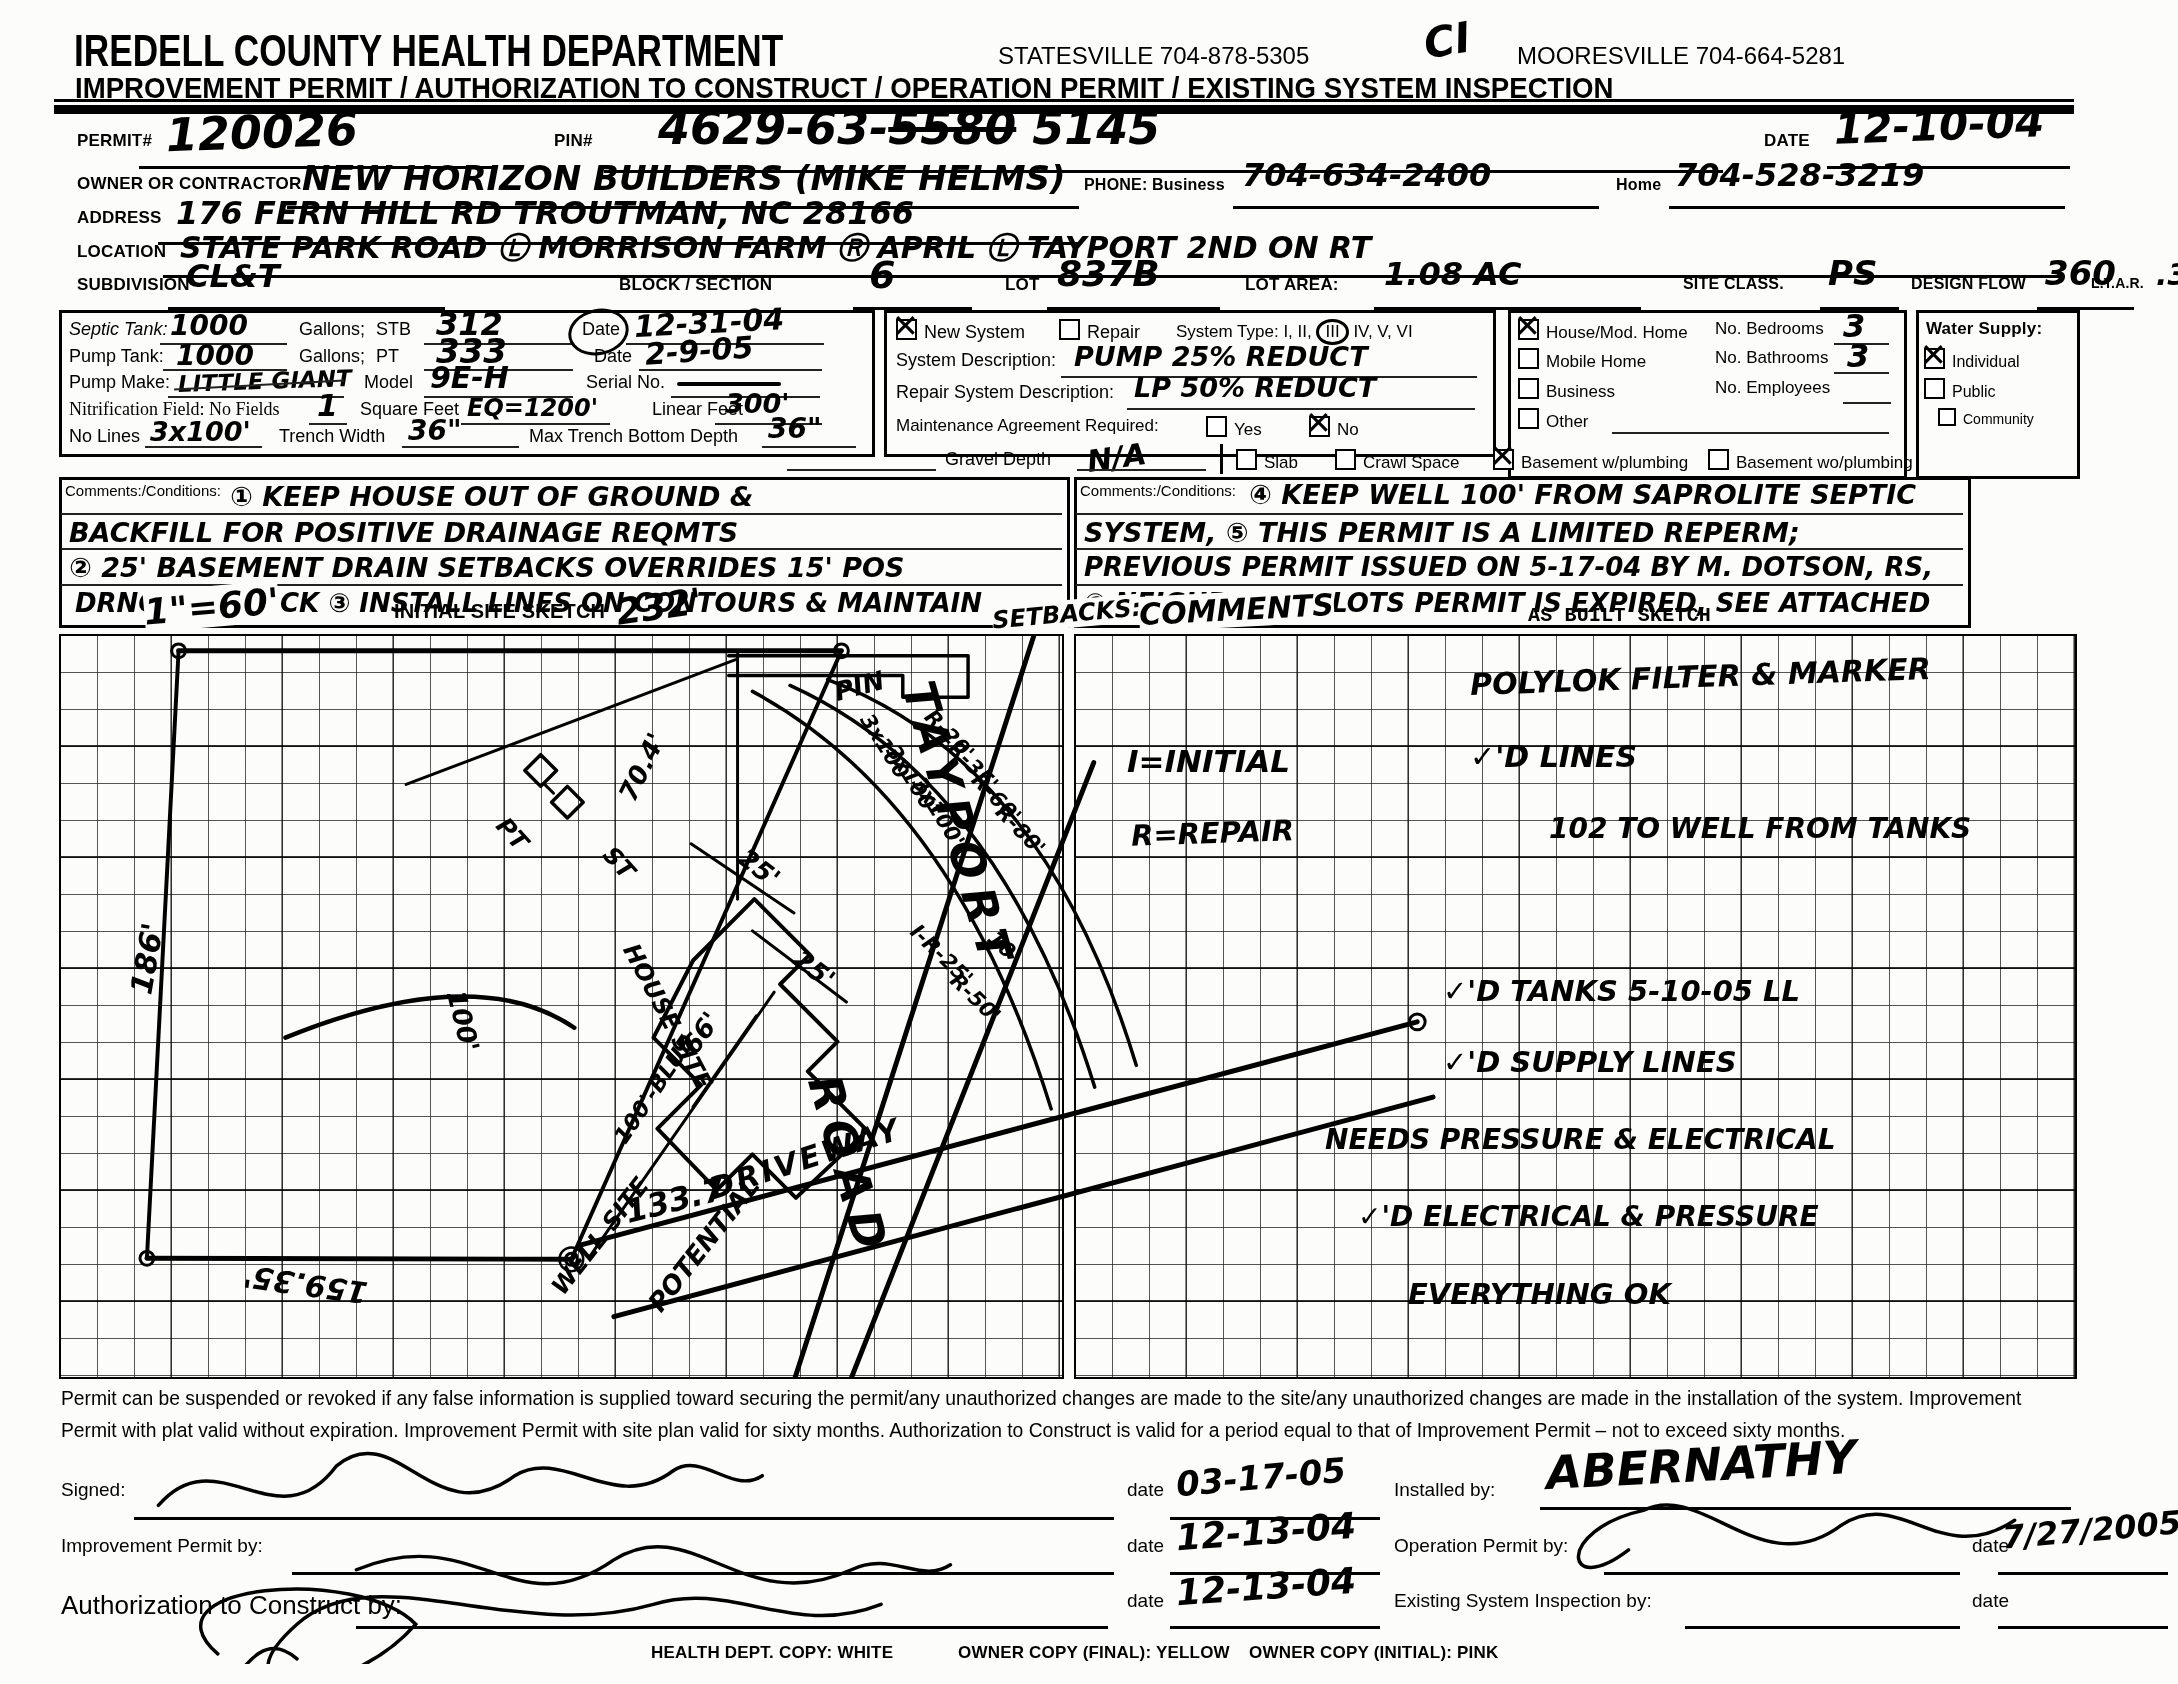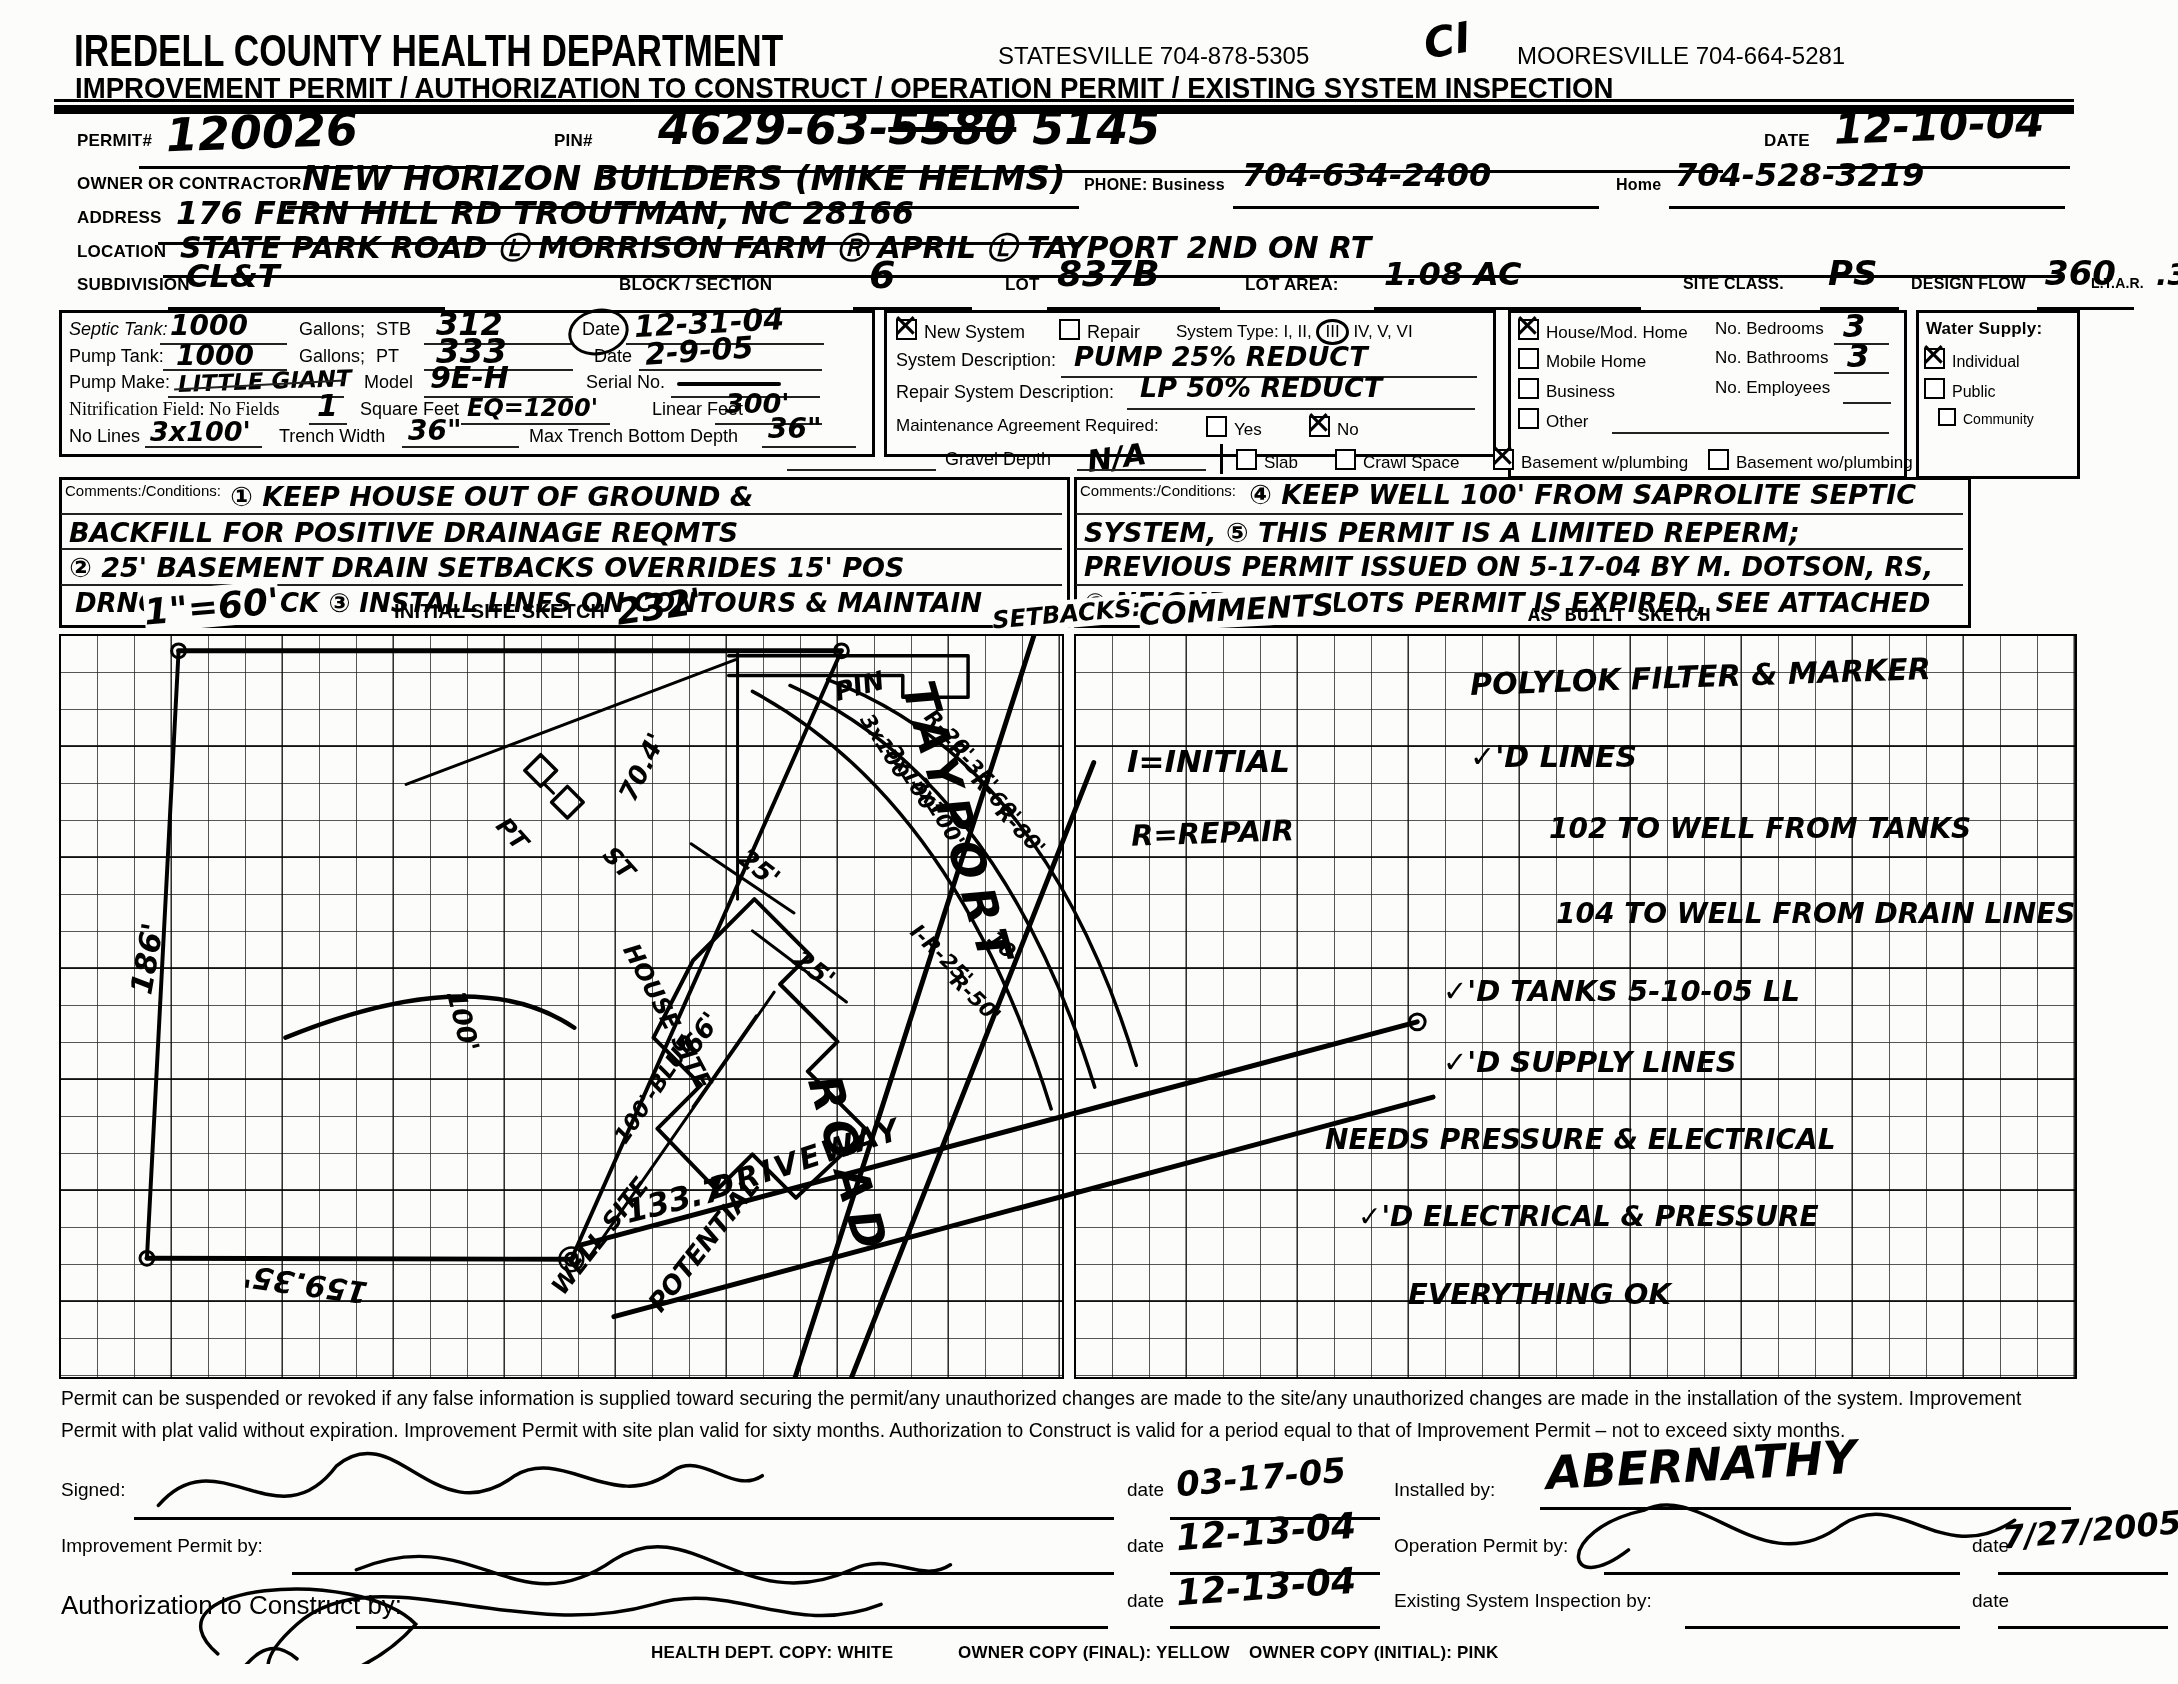--- a/index.html
+++ b/index.html
@@ -148,21 +148,21 @@
   <div class="u thin" style="left:762px;top:446px;width:94px;"></div>
 
   <div class="box" style="left:884px;top:310px;width:606px;height:141px;"></div>
   <div class="abs plain" style="left:896px;top:319px;font-size:18px;"><span class="cb x"></span><span>New System</span></div>
   <div class="abs plain" style="left:1059px;top:319px;font-size:18px;"><span class="cb"></span><span>Repair</span></div>
   <div class="abs plain" style="left:1176px;top:319px;font-size:17px;"><span>System Type: I, II,</span> <span class="circ">III</span> <span>IV, V, VI</span></div>
   <div class="abs plain" style="left:896px;top:350px;font-size:18px;">System Description:</div>
   <div class="abs hw" style="left:1074px;top:341px;font-size:27px;">PUMP 25% REDUCT</div>
   <div class="u thin" style="left:1061px;top:376px;width:416px;"></div>
   <div class="abs plain" style="left:896px;top:382px;font-size:18px;">Repair System Description:</div>
-  <div class="abs hw" style="left:1134px;top:372px;font-size:27px;margin-left:6px;">LP 50% REDUCT</div>
+  <div class="abs hw" style="left:1134px;top:372px;font-size:27px;">LP 50% REDUCT</div>
   <div class="u thin" style="left:1127px;top:408px;width:348px;"></div>
   <div class="abs plain" style="left:896px;top:416px;font-size:17px;">Maintenance Agreement Required:</div>
   <div class="abs plain" style="left:1206px;top:416px;font-size:17px;"><span class="cb"></span><span>Yes</span></div>
   <div class="abs plain" style="left:1309px;top:416px;font-size:17px;"><span class="cb x"></span><span>No</span></div>
 
   <div class="box" style="left:1508px;top:310px;width:393px;height:163px;"></div>
   <div class="abs plain" style="left:1518px;top:319px;font-size:17px;"><span class="cb x"></span><span>House/Mod. Home</span></div>
   <div class="abs plain" style="left:1715px;top:319px;font-size:17px;">No. Bedrooms</div>
   <div class="abs hw" style="left:1843px;top:307px;font-size:32px;">3</div>
   <div class="u thin" style="left:1834px;top:343px;width:55px;"></div>
@@ -292,21 +292,20 @@
   <div class="abs hw" style="left:945px;top:986px;font-size:21px;transform:rotate(44deg);">R-50'</div>
   <div class="abs hw" style="left:986px;top:935px;font-size:21px;transform:rotate(44deg);">10'</div>
   <div class="abs hw" style="left:546px;top:1283px;font-size:24px;transform:rotate(-52deg);transform-origin:left top;">WELL SITE</div>
   <div class="abs hw" style="left:642px;top:1299px;font-size:26px;transform:rotate(-52deg);transform-origin:left top;">POTENTIAL</div>
 
   <div class="abs hw" style="left:1127px;top:743px;font-size:31px;">I=INITIAL</div>
   <div class="abs hw" style="left:1131px;top:816px;font-size:29px;transform:rotate(-2deg);">R=REPAIR</div>
   <div class="abs hw" style="left:1470px;top:659px;font-size:30px;transform:rotate(-2deg);">POLYLOK FILTER &amp; MARKER</div>
   <div class="abs hw" style="left:1470px;top:739px;font-size:30px;">✓'D LINES</div>
   <div class="abs hw" style="left:1549px;top:812px;font-size:28px;">102 TO WELL FROM TANKS</div>
-  <div class="abs hw" style="left:1556px;top:897px;font-size:28px;">104 TO WELL FROM DRAIN LINES</div>
   <div class="abs hw" style="left:1443px;top:974px;font-size:29px;">✓'D TANKS 5-10-05 LL</div>
   <div class="abs hw" style="left:1443px;top:1045px;font-size:29px;">✓'D SUPPLY LINES</div>
   <div class="abs hw" style="left:1325px;top:1123px;font-size:28px;">NEEDS PRESSURE &amp; ELECTRICAL</div>
   <div class="abs hw" style="left:1358px;top:1200px;font-size:28px;">✓'D ELECTRICAL &amp; PRESSURE</div>
   <div class="abs hw" style="left:1408px;top:1277px;font-size:29px;">EVERYTHING OK</div>
 
   <div class="abs plain" style="left:61px;top:1388px;font-size:19.3px;">Permit can be suspended or revoked if any false information is supplied toward securing the permit/any unauthorized changes are made to the site/any unauthorized changes are made in the installation of the system. Improvement</div>
   <div class="abs plain" style="left:61px;top:1420px;font-size:19.3px;">Permit with plat valid without expiration. Improvement Permit with site plan valid for sixty months. Authorization to Construct is valid for a period equal to that of Improvement Permit – not to exceed sixty months.</div>
 
   <svg style="left:99px;top:1426px;" width="2079" height="238" viewBox="0 0 2100 240">

